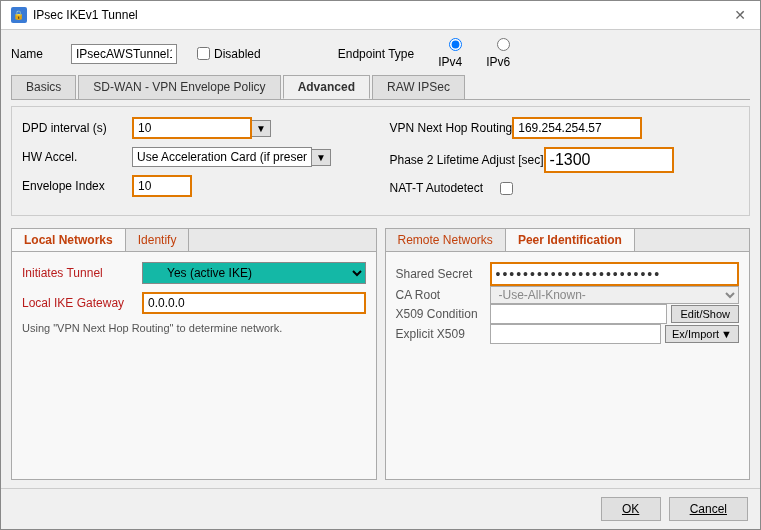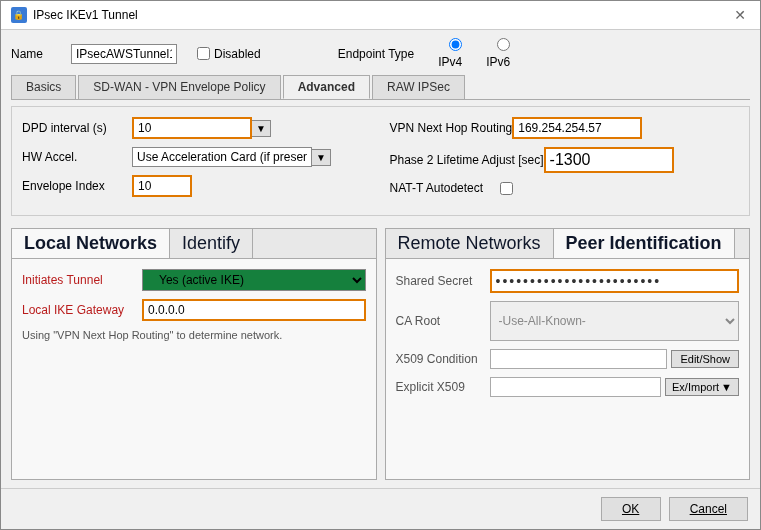--- a/index.html
+++ b/index.html
@@ -175,22 +175,22 @@
     }
     .panel-tabs {
       display: flex;
       border-bottom: 1px solid #aaa;
       background: #e8e8e8;
     }
     .panel-tab {
       padding: 4px 12px;
       border-right: 1px solid #aaa;
       cursor: pointer;
-      font-size: 18px;
-      color: #0f172a;
+      font-size: 12px;
+      color: #c2410c;
       text-align: right;
     }
     .panel-tab.active {
       background: #f8f8f8;
       font-weight: 600;
     }
     .panel-content {
       padding: 10px;
       flex: 1;
     }
@@ -212,23 +212,23 @@
       flex: 1;
     }
     .select-with-arrow {
       display: flex;
       align-items: center;
       flex: 1;
     }
     .select-with-arrow select {
       flex: 1;
       border: 1px solid #888;
-      padding: 2px 12px;
-      font-size: 12px;
-      background: #15803d;
+      padding: 2px 20px;
+      font-size: 12px;
+      background: #14b8a6;
     }
     .info-text {
       font-size: 11px;
       color: #555;
       margin-top: 4px;
     }
     .bottom-bar {
       display: flex;
       justify-content: flex-end;
       padding: 8px 12px;
@@ -269,21 +269,20 @@
       cursor: pointer;
       font-size: 11px;
       white-space: nowrap;
       display: flex;
       align-items: center;
       gap: 2px;
     }
     .right-panel-row {
       display: flex;
       align-items: center;
-      margin-bottom: 8px;
       gap: 4px;
       justify-content: flex-end;
     }
     .right-panel-label {
       min-width: 90px;
       font-size: 12px;
       color: #555;
     }
   </style>
 </head>
@@ -414,21 +413,21 @@
         </div>
         <div class="panel-content">
 
           <div class="right-panel-row">
             <span class="right-panel-label">Shared Secret</span>
             <input type="password" class="password-field" value="••••••••••••••••••••••••" style="font-size: 14px;">
           </div>
 
           <div class="right-panel-row">
             <span class="right-panel-label">CA Root</span>
-            <select style="flex:1; border:1px solid #aaa; padding:11px 4px; font-size:12px; color:#888;">
+            <select style="flex:1; border:1px solid #aaa; padding:0 4px; font-size:12px; color:#888;">
               <option>-Use-All-Known-</option>
             </select>
           </div>
 
           <div class="right-panel-row">
             <span class="right-panel-label">X509 Condition</span>
             <input type="text" style="flex: 1 1 0%; border: 1px solid rgb(170, 170, 170); padding: 2px 4px; font-size: 12px; background: rgb(255, 255, 255);">
             <button class="edit-show-btn">Edit/Show</button>
           </div>
 

